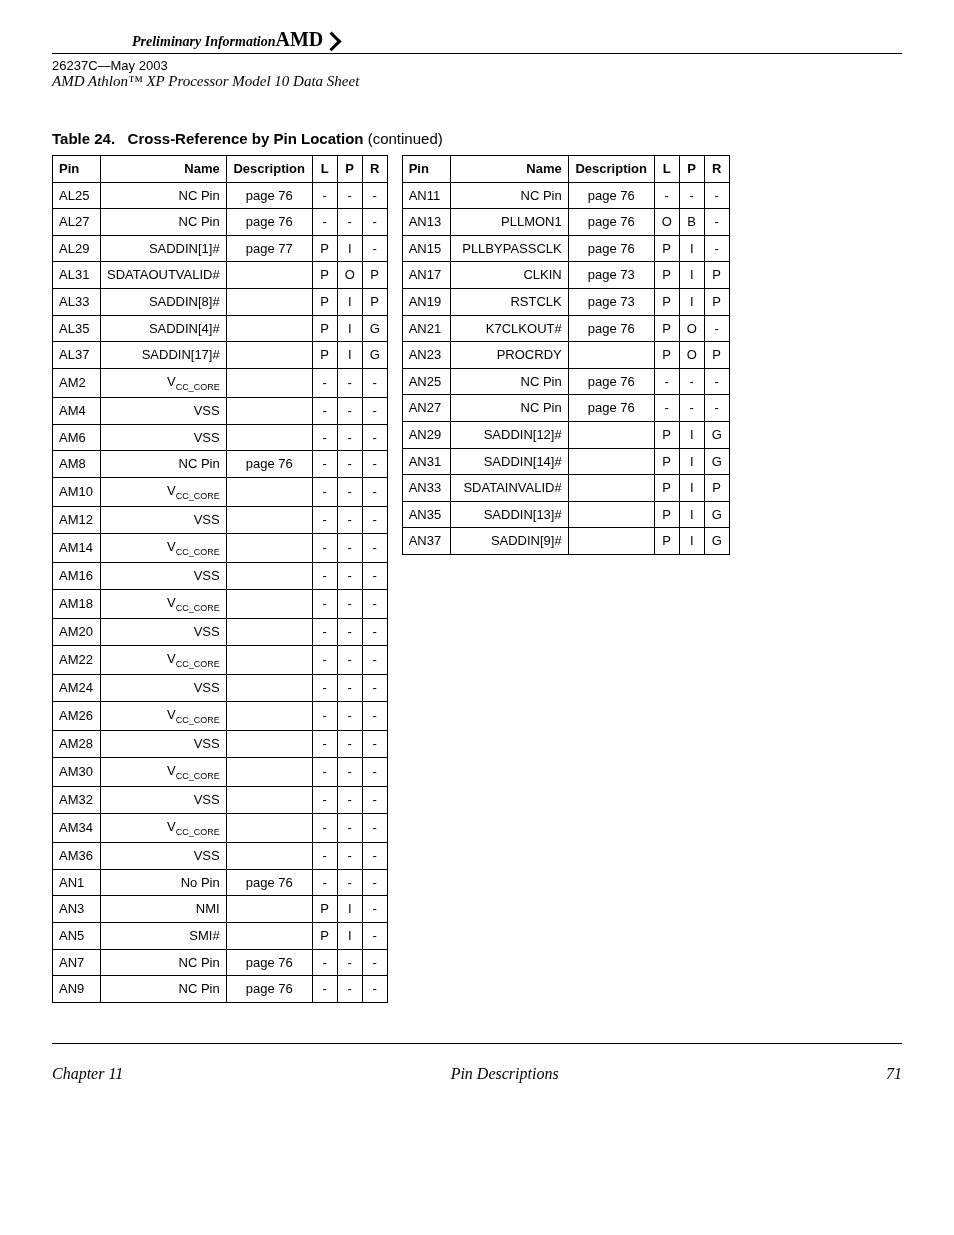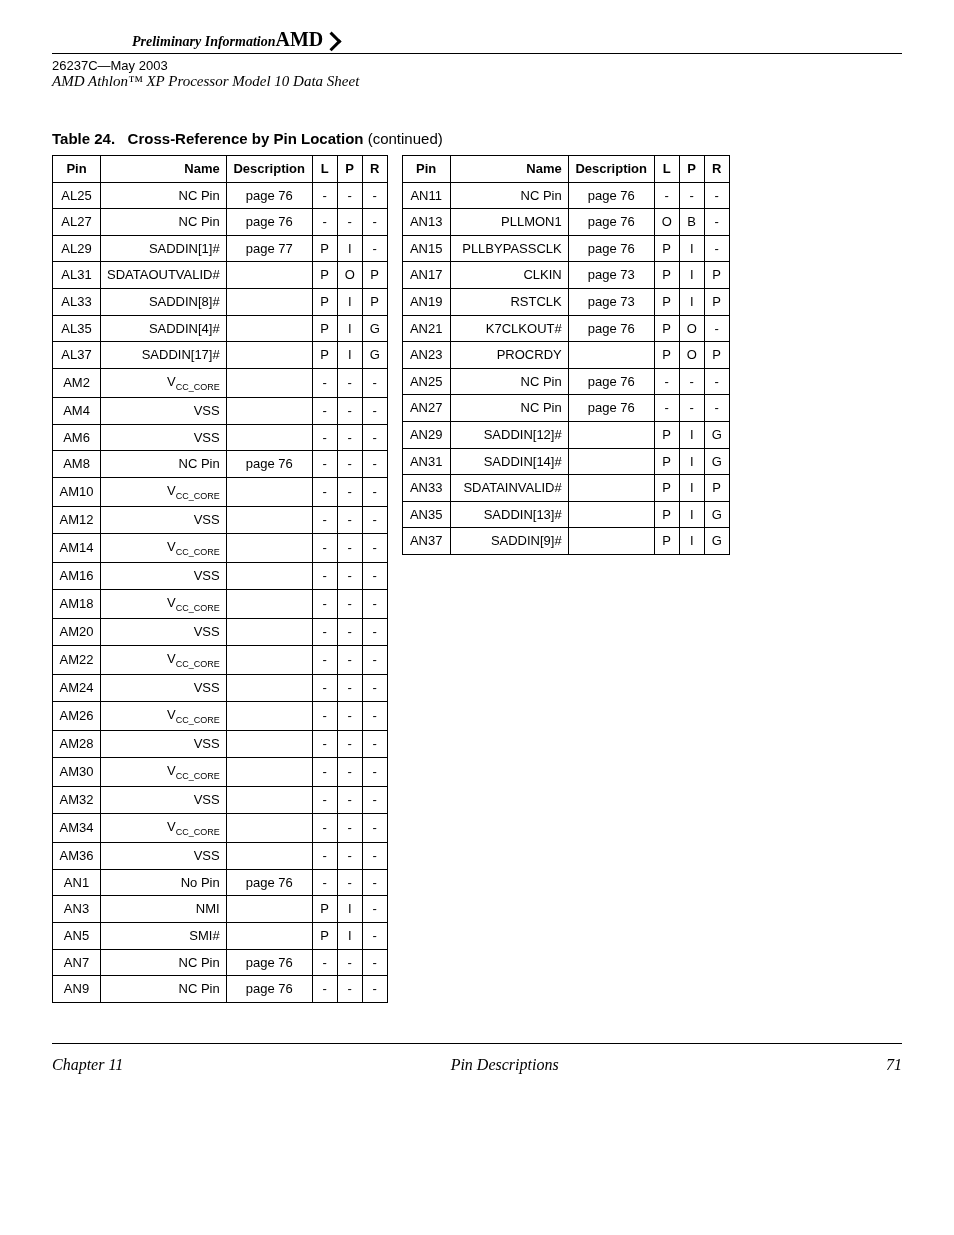--- a/index.html
+++ b/index.html
@@ -66,29 +66,29 @@
     border: 1px solid #000;
     padding: 5px 6px;
     vertical-align: middle;
     line-height: 1.2;
   }
   th {
     font-weight: bold;
     text-align: center;
     background: #fff;
   }
-  .col-pin { width: 48px; text-align: center; }
+  .col-pin { width: 48px; text-align: left; }
   .col-name { width: 118px; text-align: right; }
   .col-desc { width: 86px; text-align: center; }
   .col-l, .col-p, .col-r { width: 25px; text-align: center; }
   .sub { font-size: 9px; vertical-align: sub; }
   .footer {
     margin-top: 40px;
     border-top: 1.5px solid #000;
-    padding-top: 12px;
+    padding-top: 21px;
     display: flex;
     justify-content: space-between;
     font-style: italic;
     font-size: 16px;
   }
 </style>
 </head>
 <body>
 
 <div class="header-top">

